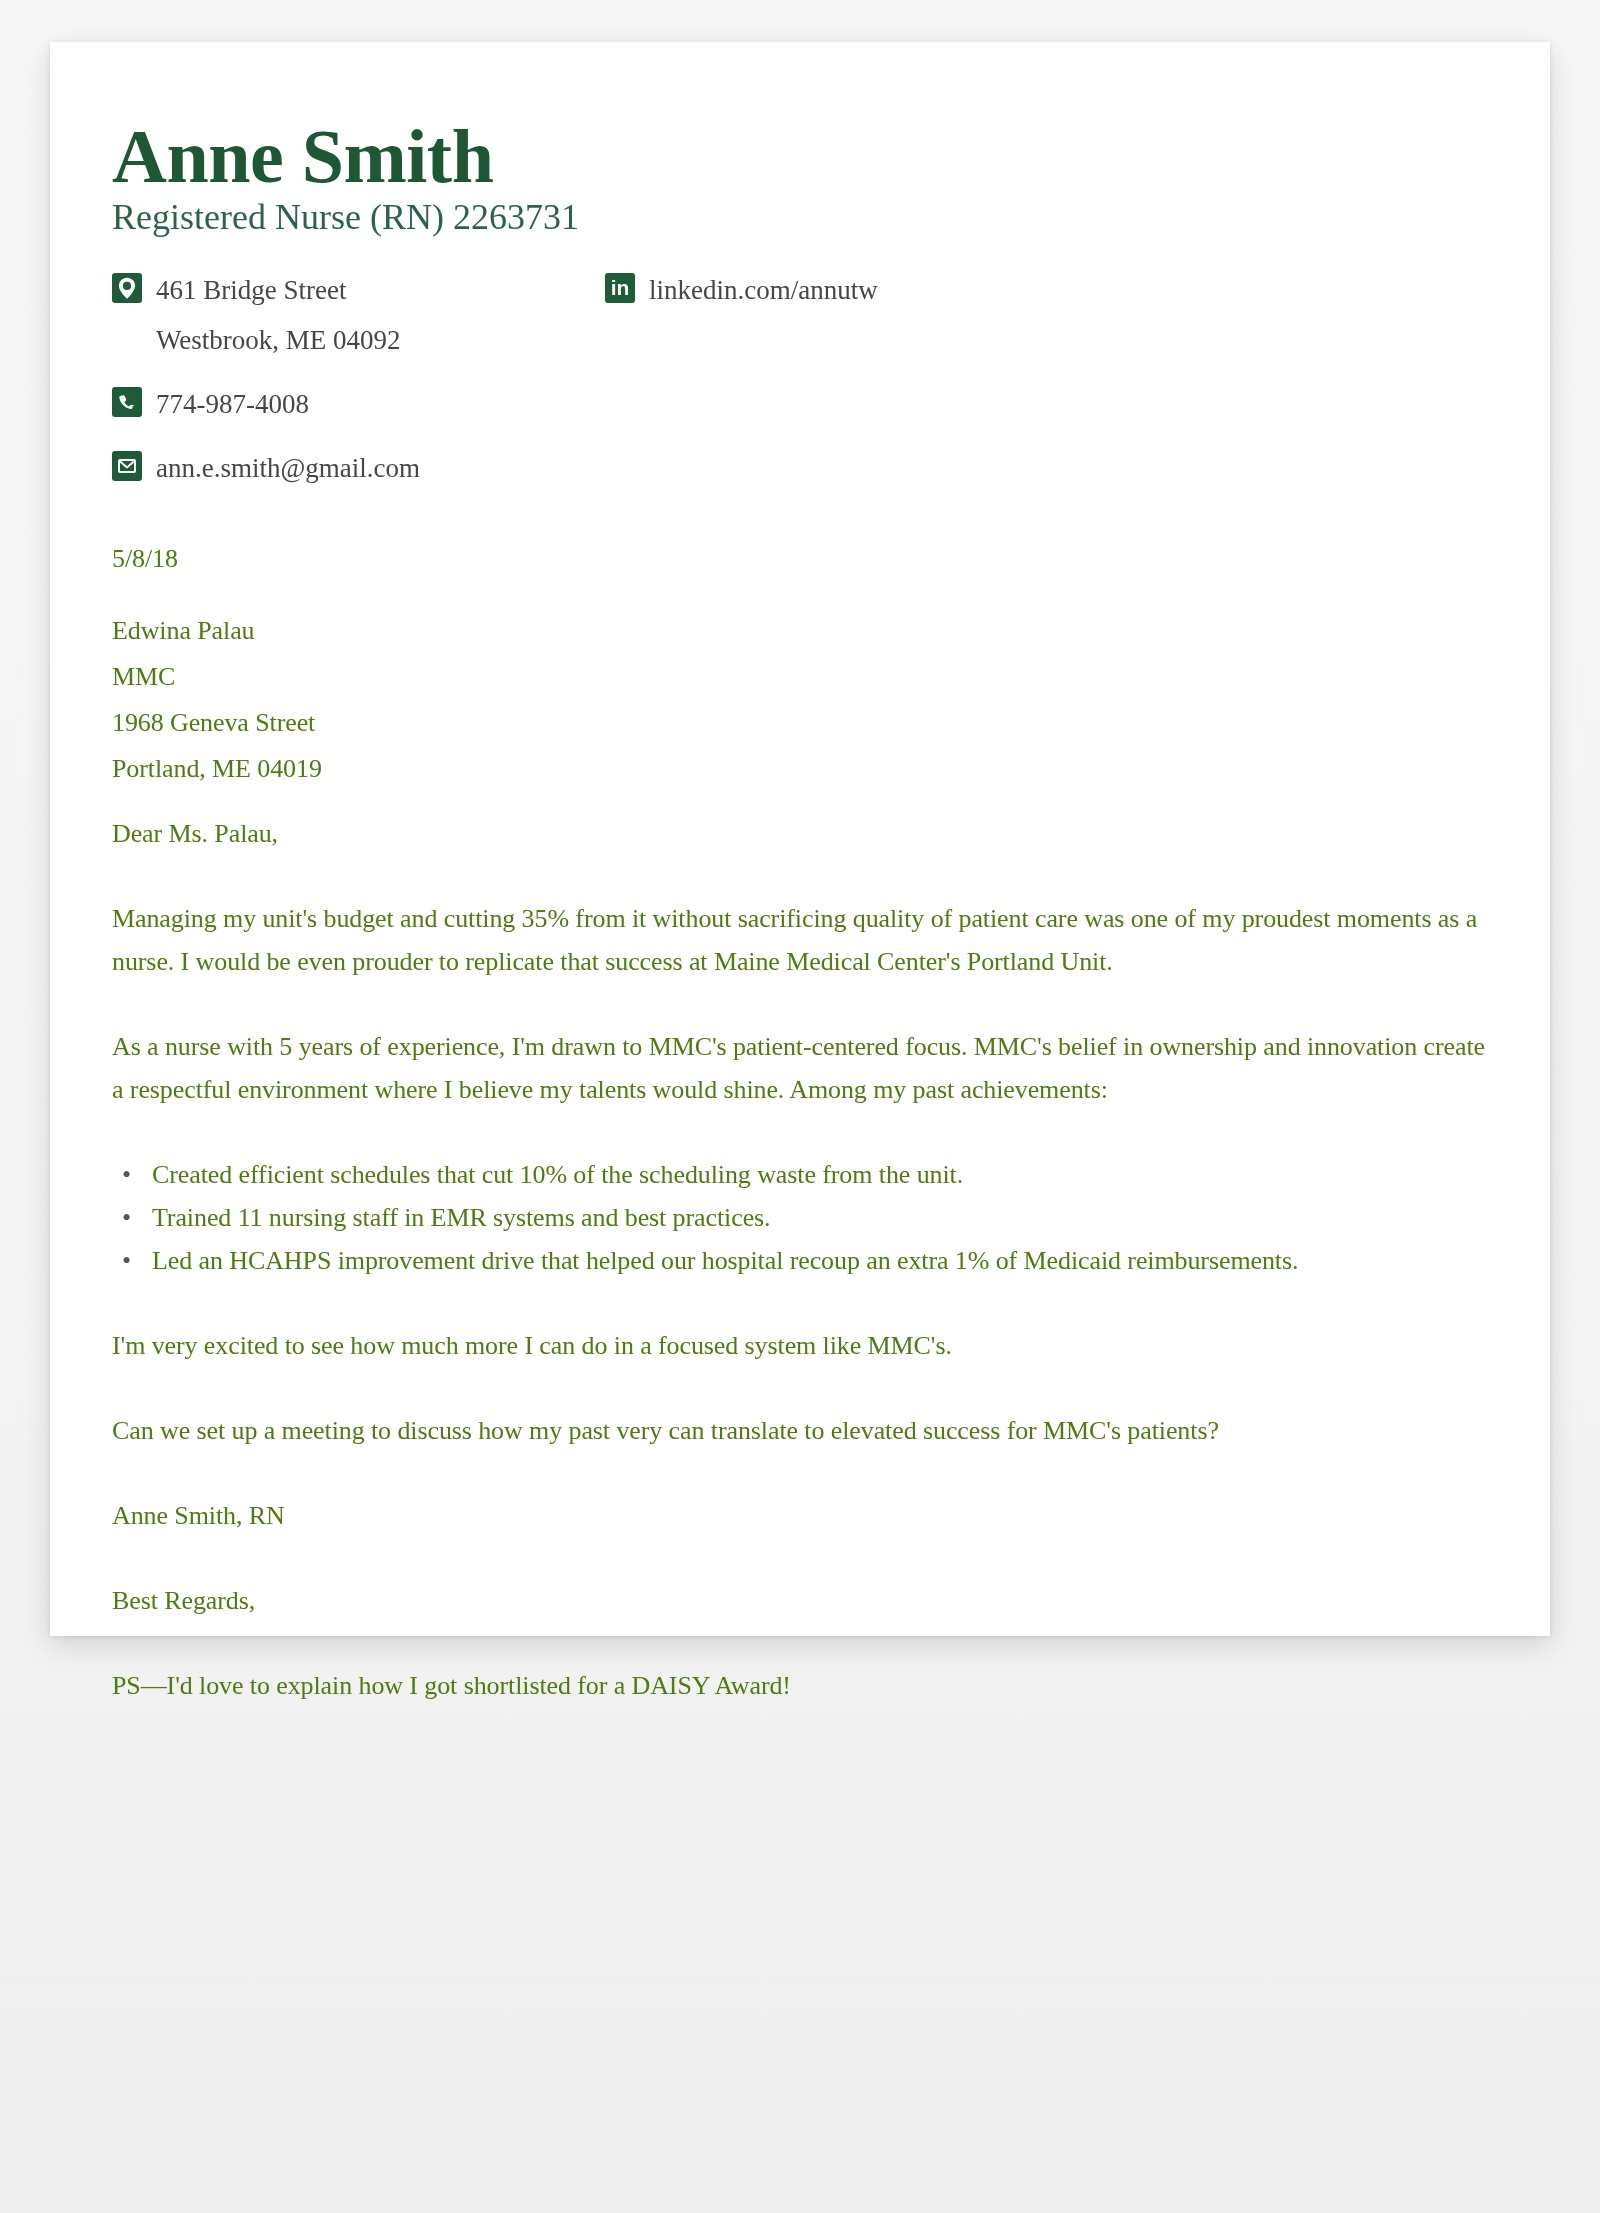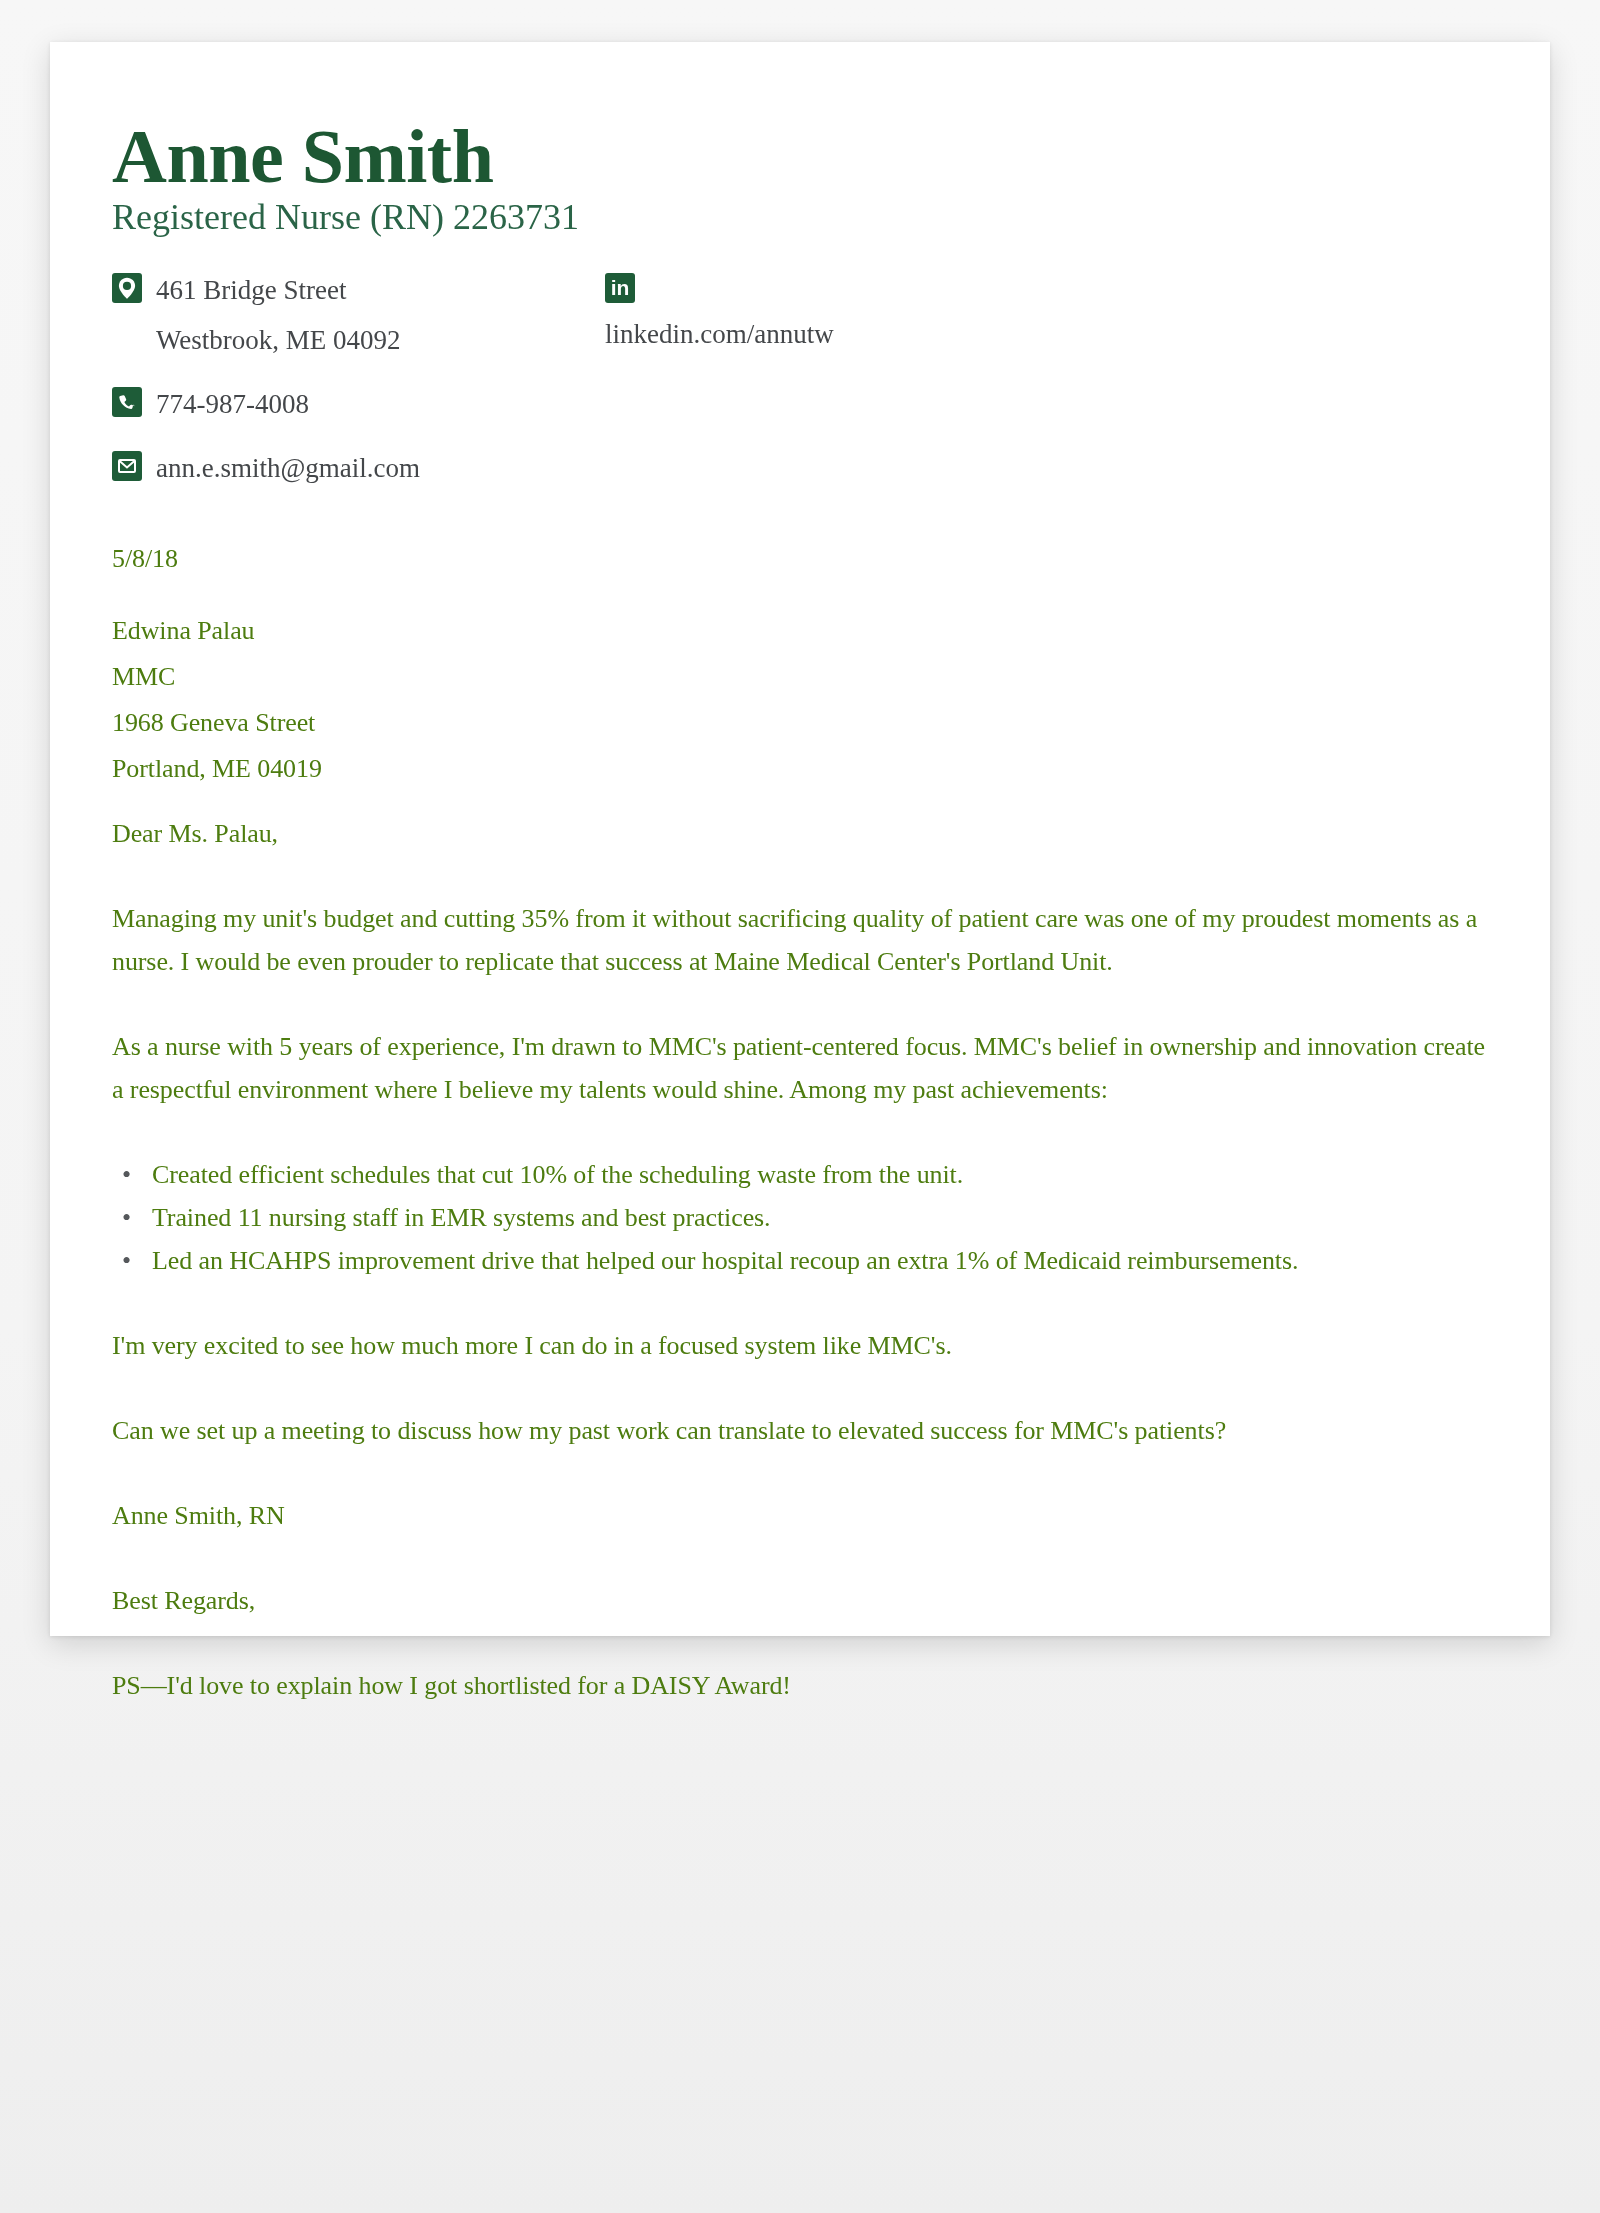--- a/index.html
+++ b/index.html
@@ -37,21 +37,21 @@
   .contact-grid {
     display:grid;
     grid-template-columns:493px 1fr;
     align-items:start;
   }
   .citem {
     display:flex; align-items:flex-start; gap:14px;
     margin-bottom:32px;
     grid-column:1;
   }
-  .citem.linkedin { grid-column:2; grid-row:1;flex-direction:column; }
+  .citem.linkedin { grid-column:2; grid-row:1; }
   .cicon {
     flex:0 0 auto;
     width:30px; height:30px;
     background:#1e5c38; border-radius:3px;
     display:flex; align-items:center; justify-content:center;
   }
   .cicon svg { display:block; }
   .cicon.linkedin-box {
     color:#ffffff;
     font-family:"Liberation Sans","DejaVu Sans",sans-serif;
@@ -150,21 +150,21 @@
       <p>Managing my unit's budget and cutting 35% from it without sacrificing quality of patient care was one of my proudest moments as a nurse. I would be even prouder to replicate that success at Maine Medical Center's Portland Unit.</p>
       <p>As a nurse with 5 years of experience, I'm drawn to MMC's patient-centered focus. MMC's belief in ownership and innovation create a respectful environment where I believe my talents would shine. Among my past achievements:</p>
 
       <ul>
         <li>Created efficient schedules that cut 10% of the scheduling waste from the unit.</li>
         <li>Trained 11 nursing staff in EMR systems and best practices.</li>
         <li>Led an HCAHPS improvement drive that helped our hospital recoup an extra 1% of Medicaid reimbursements.</li>
       </ul>
 
       <p>I'm very excited to see how much more I can do in a focused system like MMC's.</p>
-      <p>Can we set up a meeting to discuss how my past work can translate to elevated success for MMC's patients?</p>
+      <p>Can we set up a meeting to discuss how my past very can translate to elevated success for MMC's patients?</p>
 
       <p>Anne Smith, RN</p>
       <p>Best Regards,</p>
       <p>PS—I'd love to explain how I got shortlisted for a DAISY Award!</p>
     </main>
 
   </div>
 </div>
 
 </body></html>

